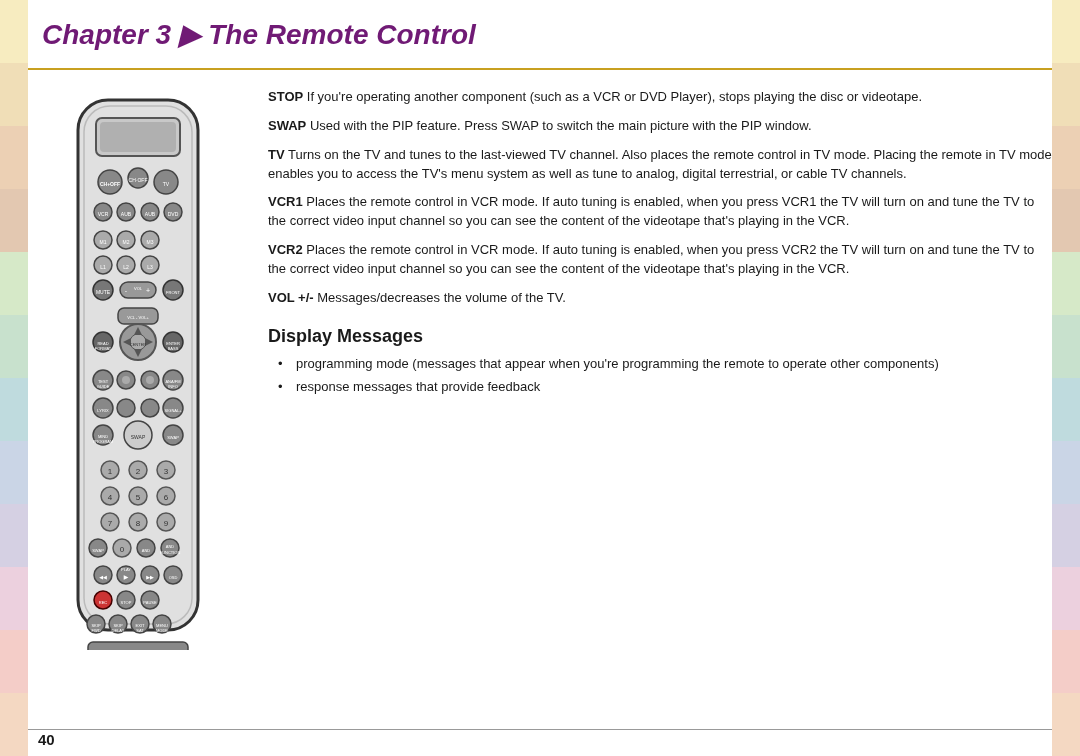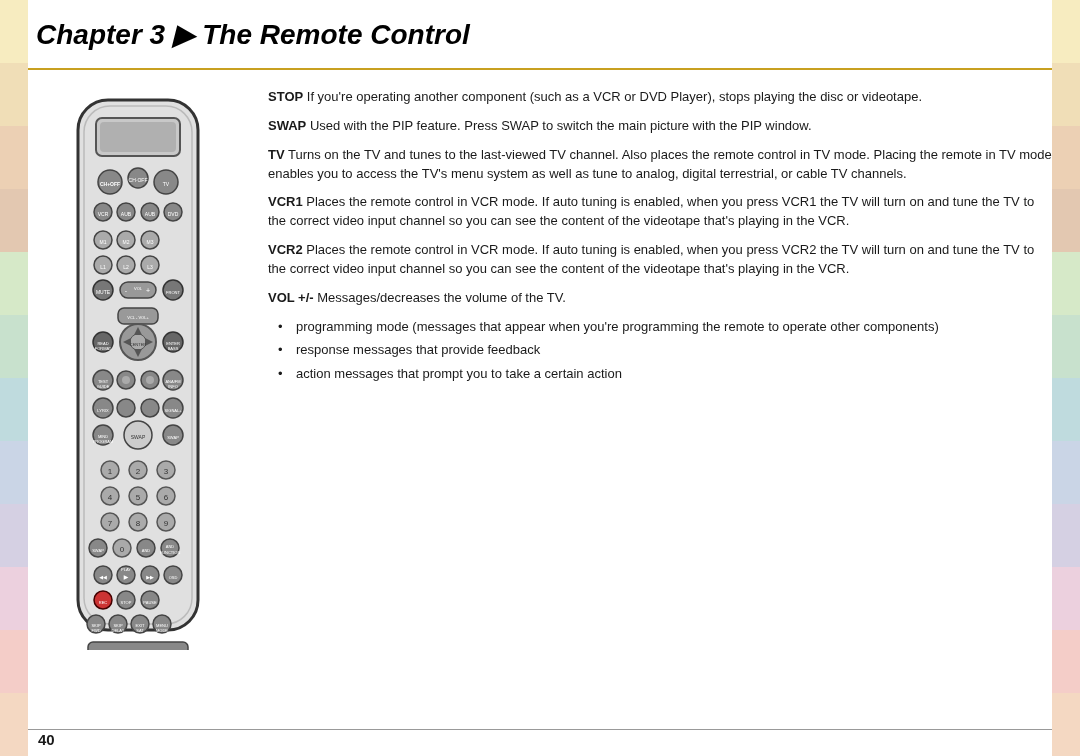--- a/index.html
+++ b/index.html
@@ -49,25 +49,25 @@
       left: 28px;
       right: 28px;
       height: 2px;
       background: #c8a020;
     }
 
     
     .chapter-heading {
       position: absolute;
       top: 18px;
-      left: 36px;
+      left: 42px;
       font-size: 28px;
       font-weight: bold;
       font-style: italic;
-      color: #000000;
+      color: #701a75;
       font-family: Arial, Helvetica, sans-serif;
     }
 
     
     .content-area {
       position: absolute;
       top: 80px;
       left: 28px;
       right: 28px;
       bottom: 30px;
@@ -420,26 +420,26 @@
 
     <div class="entry">
       <span class="entry-key">VCR2</span><span>   Places the remote control in VCR mode. If auto tuning is enabled, when you press VCR2 the TV will turn on and tune the TV to the correct video input channel so you can see the content of the videotape that's playing in the VCR.</span>
     </div>
 
     <div class="entry">
       <span class="entry-key">VOL +/-</span><span>   Messages/decreases the volume of the TV.</span>
     </div>
 
 
+    <h2 class="section-heading">Display Messages</h2>
 
 
     <ul class="bullet-list">
       <li>programming mode (messages that appear when you're programming the remote to operate other components)</li>
       <li>response messages that provide feedback</li>
-      <li>action messages that prompt you to take a certain action</li>
     </ul>
 
   </div>
 </div>
 
 <div class="bottom-rule"></div>
 
 <div class="page-number">40</div>
 
 </body></html>

